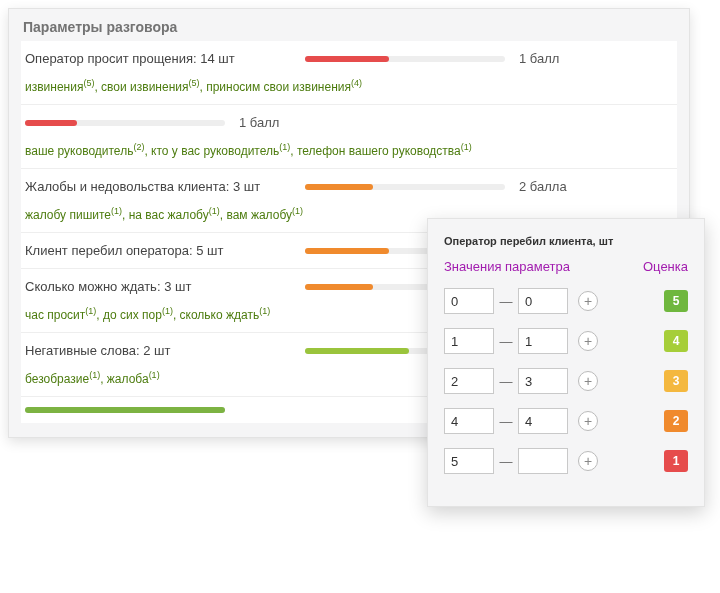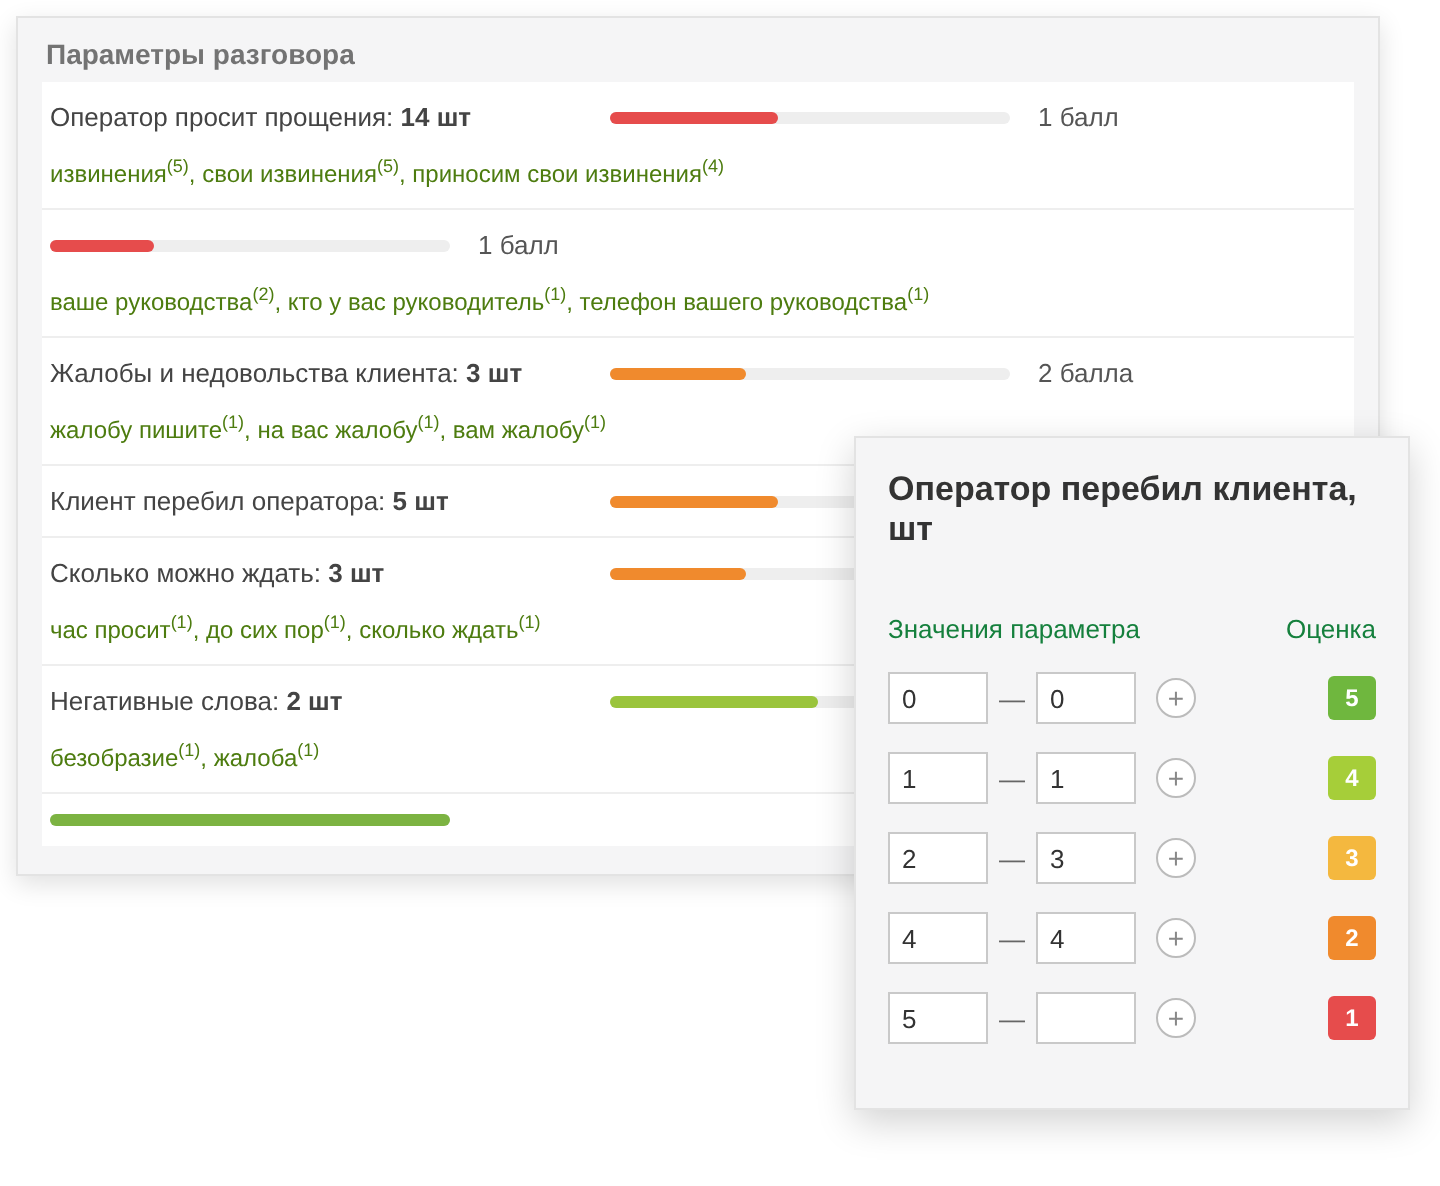--- a/index.html
+++ b/index.html
@@ -39,21 +39,21 @@
   .param-row:last-child { border-bottom: none; }
   .param-top {
     display: flex;
     align-items: center;
     width: 100%;
   }
   .param-label {
     flex: 0 0 280px;
     color: #444;
   }
-  .param-label .count { font-weight: bold; }
+  .param-label .count { font-weight: normal; }
   .bar-track {
     flex: 0 0 200px;
     height: 6px;
     background: #eee;
     border-radius: 3px;
     position: relative;
     margin-right: 14px;
   }
   .bar-fill {
     height: 100%;
@@ -75,28 +75,28 @@
     left: 427px;
     top: 218px;
     width: 278px;
     background: #f5f5f6;
     border: 1px solid #e3e3e3;
     box-shadow: 0 6px 18px rgba(0,0,0,0.18);
     padding: 16px 16px 18px 16px;
   }
   .popup-title {
     font-weight: bold;
-    font-size: 17px;
-    margin-bottom: 32px;
+    font-size: 11px;
+    margin-bottom: 12px;
     color: #333;
   }
   .popup-headers {
     display: flex;
     margin-bottom: 14px;
-    color: #15803d;
+    color: #a21caf;
   }
   .popup-headers .h1 { flex: 1; font-size: 13px; }
   .popup-headers .h2 { width: 50px; text-align: right; font-size: 13px; }
   .rule-row {
     display: flex;
     align-items: center;
     margin-bottom: 14px;
   }
   .rule-row input[type=text] {
     width: 50px;
@@ -149,21 +149,21 @@
         </div>
         <div class="phrases"><span>извинения</span><sup>(5)</sup>, <span>свои извинения</span><sup>(5)</sup>, <span>приносим свои извинения</span><sup>(4)</sup></div>
       </div>
       <div class="param-row">
         <div class="param-top">
           <div class="bar-track">
             <div class="bar-fill" style="width: 26%; background: rgb(230, 76, 76);"></div>
           </div>
           <div class="score-text">1 балл</div>
         </div>
-        <div class="phrases"><span>ваше руководства</span><sup>(2)</sup>, <span>кто у вас руководитель</span><sup>(1)</sup>, <span>телефон вашего руководства</span><sup>(1)</sup></div>
+        <div class="phrases"><span>ваше руководитель</span><sup>(2)</sup>, <span>кто у вас руководитель</span><sup>(1)</sup>, <span>телефон вашего руководства</span><sup>(1)</sup></div>
       </div>
       <div class="param-row">
         <div class="param-top">
           <div class="param-label"><span>Жалобы и недовольства клиента: </span><span class="count">3 шт</span></div>
           <div class="bar-track">
             <div class="bar-fill" style="width: 34%; background: rgb(240, 138, 45);"></div>
           </div>
           <div class="score-text">2 балла</div>
         </div>
         <div class="phrases"><span>жалобу пишите</span><sup>(1)</sup>, <span>на вас жалобу</span><sup>(1)</sup>, <span>вам жалобу</span><sup>(1)</sup></div>

